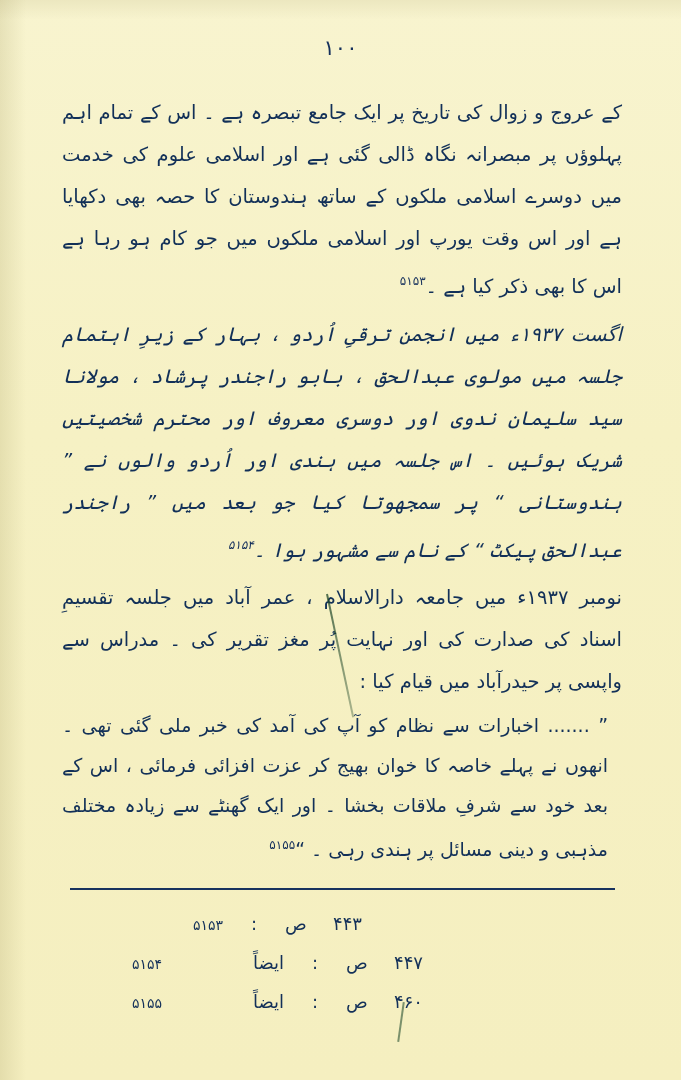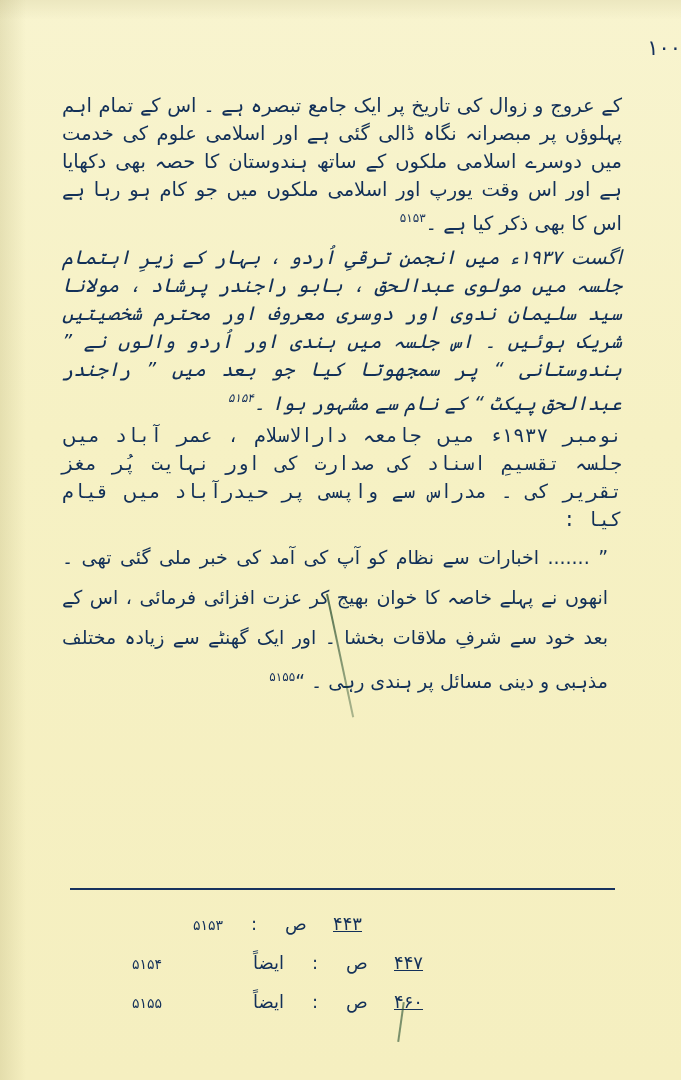--- a/index.html
+++ b/index.html
@@ -19,44 +19,44 @@
     width: 681px;
     height: 1080px;
     background: linear-gradient(180deg, #f8f4cf 0%, #f6f1c4 40%, #f5efc0 100%);
     box-sizing: border-box;
   }
   .page-number {
     position: absolute;
     top: 36px;
     left: 0;
     width: 681px;
-    text-align: right;
+    text-align: center;
     font-size: 21px;
     color: #15305c;
     letter-spacing: 1px;
     direction: rtl;
   }
   .body-text {
     position: absolute;
     top: 92px;
     left: 62px;
     width: 560px;
     direction: rtl;
     text-align: justify;
     color: #123058;
   }
   .para {
     margin: 0 0 4px 0;
     font-size: 19.5px;
-    line-height: 28px;
+    line-height: 42px;
     letter-spacing: 0.2px;
   }
   .para.p1 { margin-bottom: 6px; }
   .para.p2 { margin-bottom: 6px; font-style: italic; }
-  .para.p3 { margin-bottom: 2px; font-family: Liberation Mono, monospace; }
+  .para.p3 { margin-bottom: 2px; }
   .quote-line {
     font-size: 19px;
     line-height: 40px;
     padding-right: 14px;
   }
   .sup {
     font-size: 12px;
     vertical-align: super;
     color: #15305c;
   }
@@ -82,21 +82,21 @@
     align-items: baseline;
     gap: 26px;
     font-size: 18px;
     line-height: 38px;
     padding-right: 120px;
   }
   .fn-marker { font-size: 14px; min-width: 38px; text-align: right; }
   .fn-title { min-width: 96px; text-align: right; }
   .fn-colon { width: 10px; text-align: center; }
   .fn-s { width: 22px; text-align: center; }
-  .fn-page { min-width: 46px; text-align: left; letter-spacing: 1px; text-decoration: underline; }
+  .fn-page { min-width: 46px; text-align: left; letter-spacing: 1px; }
   .ink-mark {
     position: absolute;
     pointer-events: none;
   }
   .ink1 {
     left: 326px;
     top: 594px;
     width: 2px;
     height: 126px;
     background: linear-gradient(180deg, rgba(30,70,40,0.75), rgba(30,70,40,0.35));

